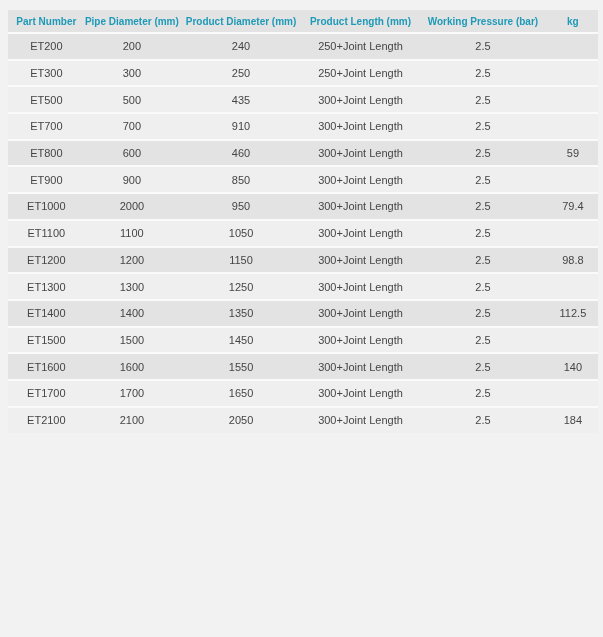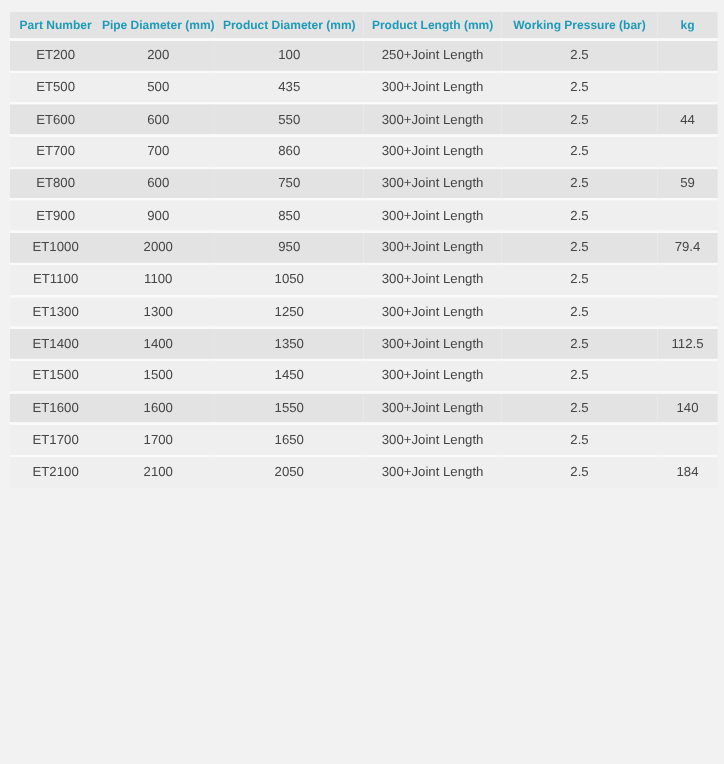--- a/index.html
+++ b/index.html
@@ -75,53 +75,53 @@
         <th>Product Diameter (mm)</th>
         <th>Product Length (mm)</th>
         <th>Working Pressure (bar)</th>
         <th>kg</th>
       </tr>
     </thead>
     <tbody>
         <tr class="alt">
           <td>ET200</td>
           <td>200</td>
-          <td>100</td>
+          <td>240</td>
+          <td>250+Joint Length</td>
+          <td>2.5</td>
+          <td></td>
+        </tr>
+        <tr>
+          <td>ET300</td>
+          <td>300</td>
+          <td>250</td>
           <td>250+Joint Length</td>
           <td>2.5</td>
           <td></td>
         </tr>
         <tr>
           <td>ET500</td>
           <td>500</td>
           <td>435</td>
           <td>300+Joint Length</td>
           <td>2.5</td>
           <td></td>
         </tr>
-        <tr class="alt">
-          <td>ET600</td>
-          <td>600</td>
-          <td>550</td>
-          <td>300+Joint Length</td>
-          <td>2.5</td>
-          <td>44</td>
-        </tr>
         <tr>
           <td>ET700</td>
           <td>700</td>
-          <td>860</td>
+          <td>910</td>
           <td>300+Joint Length</td>
           <td>2.5</td>
           <td></td>
         </tr>
         <tr class="alt">
           <td>ET800</td>
           <td>600</td>
-          <td>750</td>
+          <td>460</td>
           <td>300+Joint Length</td>
           <td>2.5</td>
           <td>59</td>
         </tr>
         <tr>
           <td>ET900</td>
           <td>900</td>
           <td>850</td>
           <td>300+Joint Length</td>
           <td>2.5</td>
@@ -135,20 +135,28 @@
           <td>2.5</td>
           <td>79.4</td>
         </tr>
         <tr>
           <td>ET1100</td>
           <td>1100</td>
           <td>1050</td>
           <td>300+Joint Length</td>
           <td>2.5</td>
           <td></td>
+        </tr>
+        <tr class="alt">
+          <td>ET1200</td>
+          <td>1200</td>
+          <td>1150</td>
+          <td>300+Joint Length</td>
+          <td>2.5</td>
+          <td>98.8</td>
         </tr>
         <tr>
           <td>ET1300</td>
           <td>1300</td>
           <td>1250</td>
           <td>300+Joint Length</td>
           <td>2.5</td>
           <td></td>
         </tr>
         <tr class="alt">

